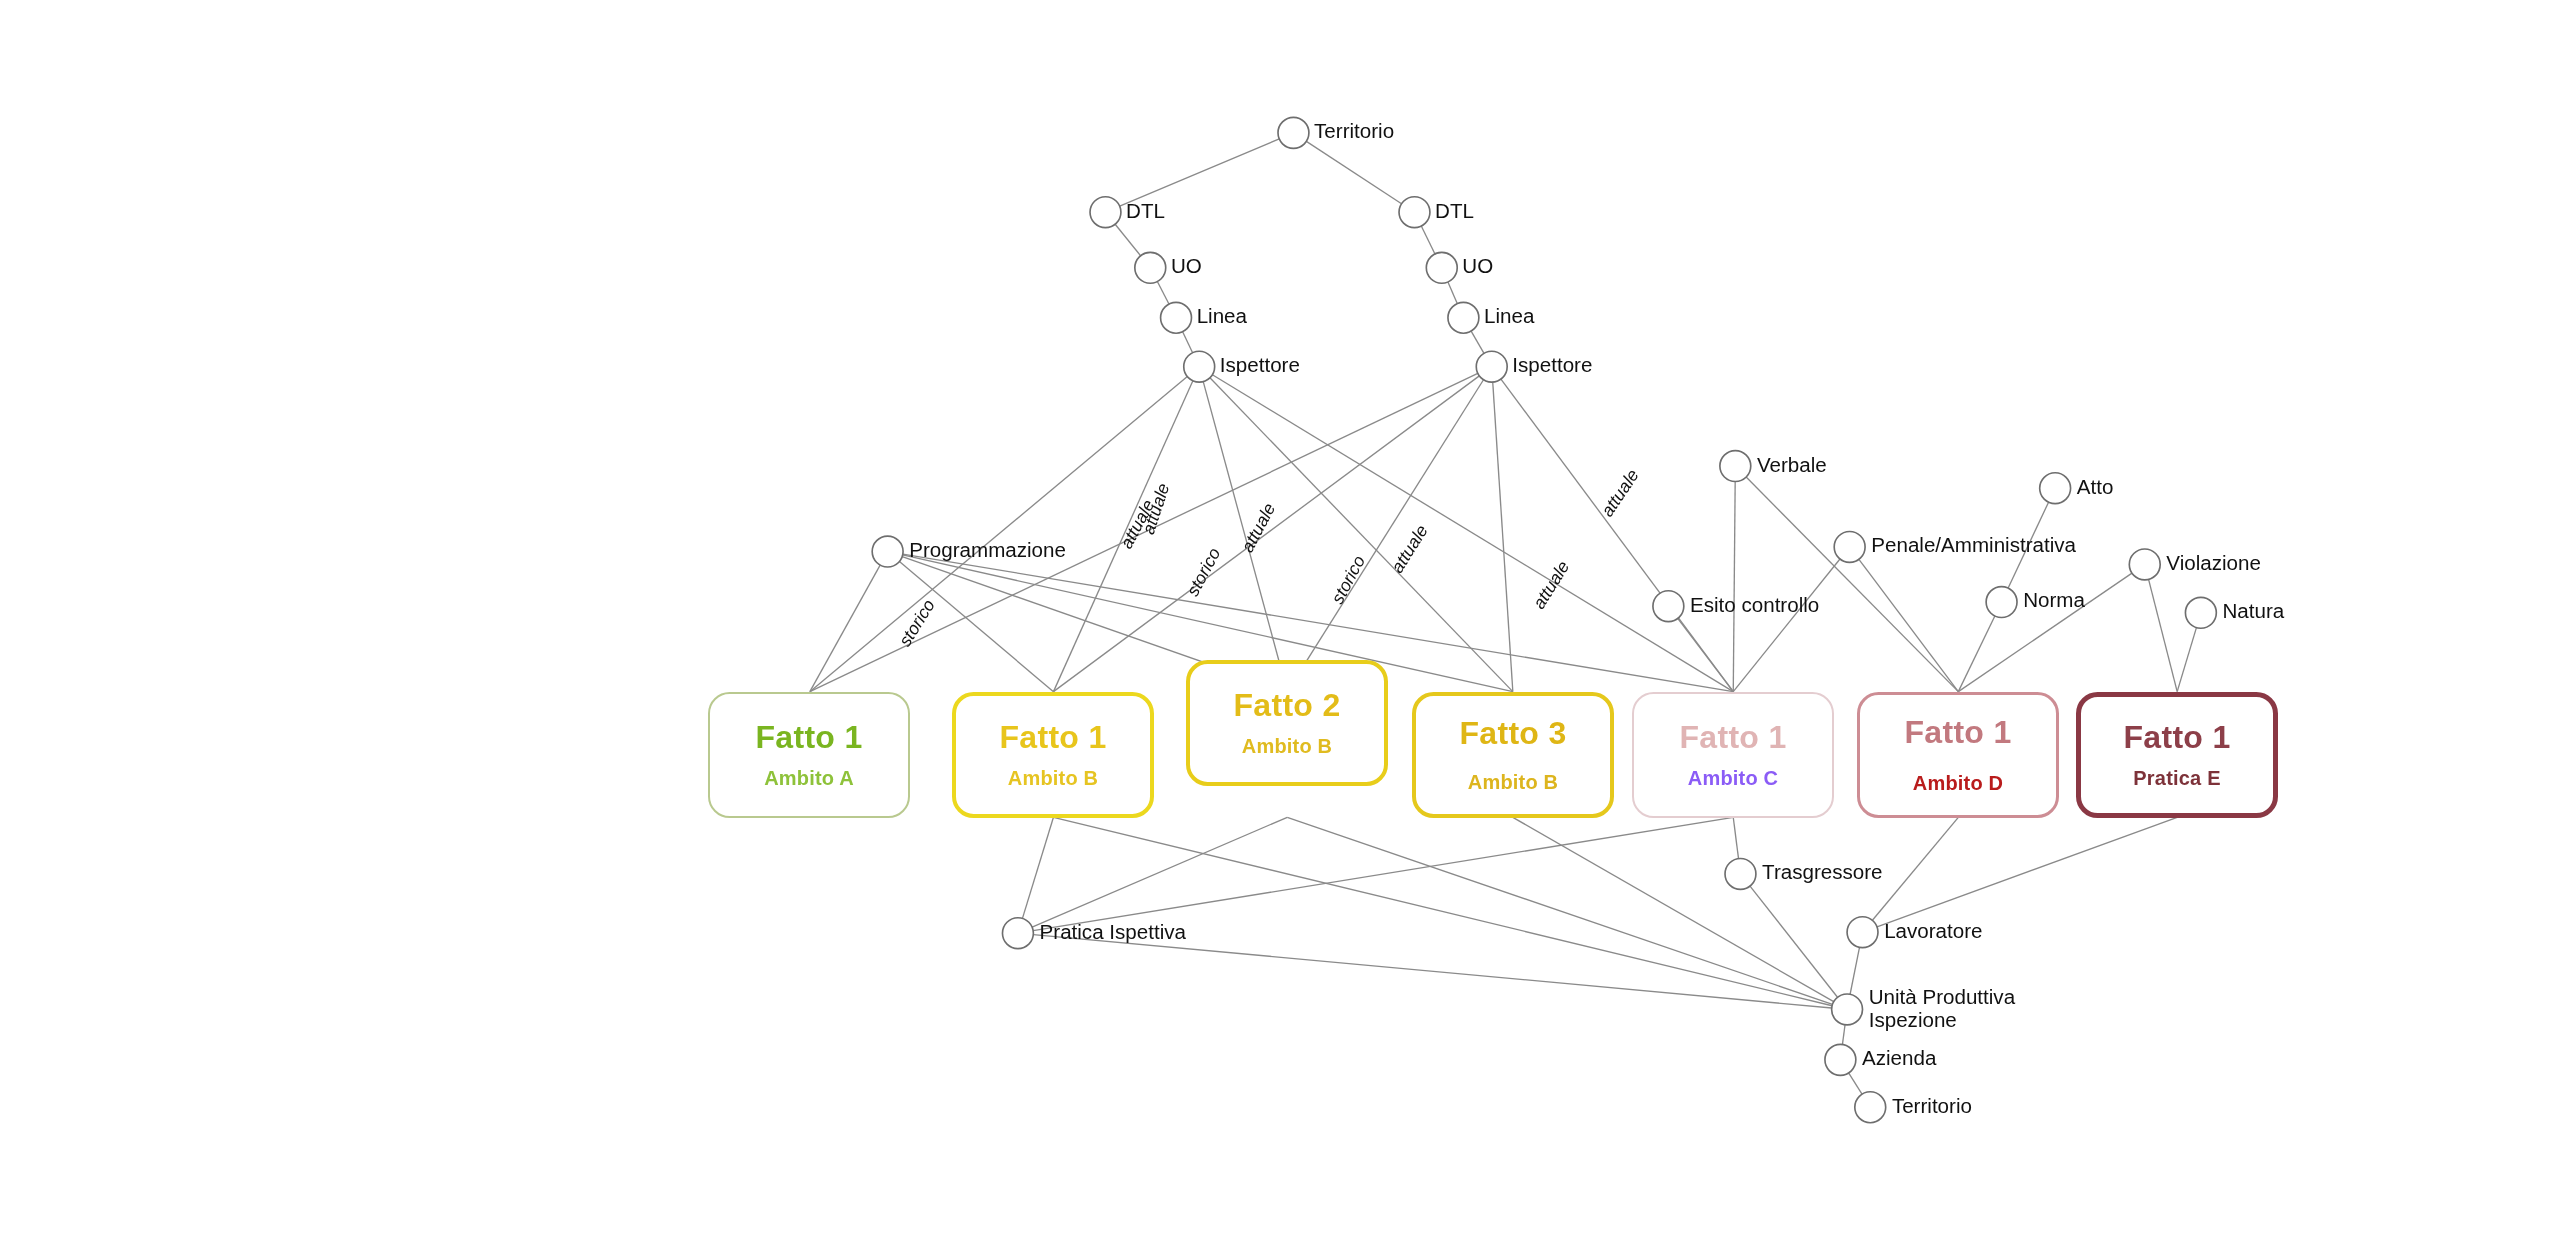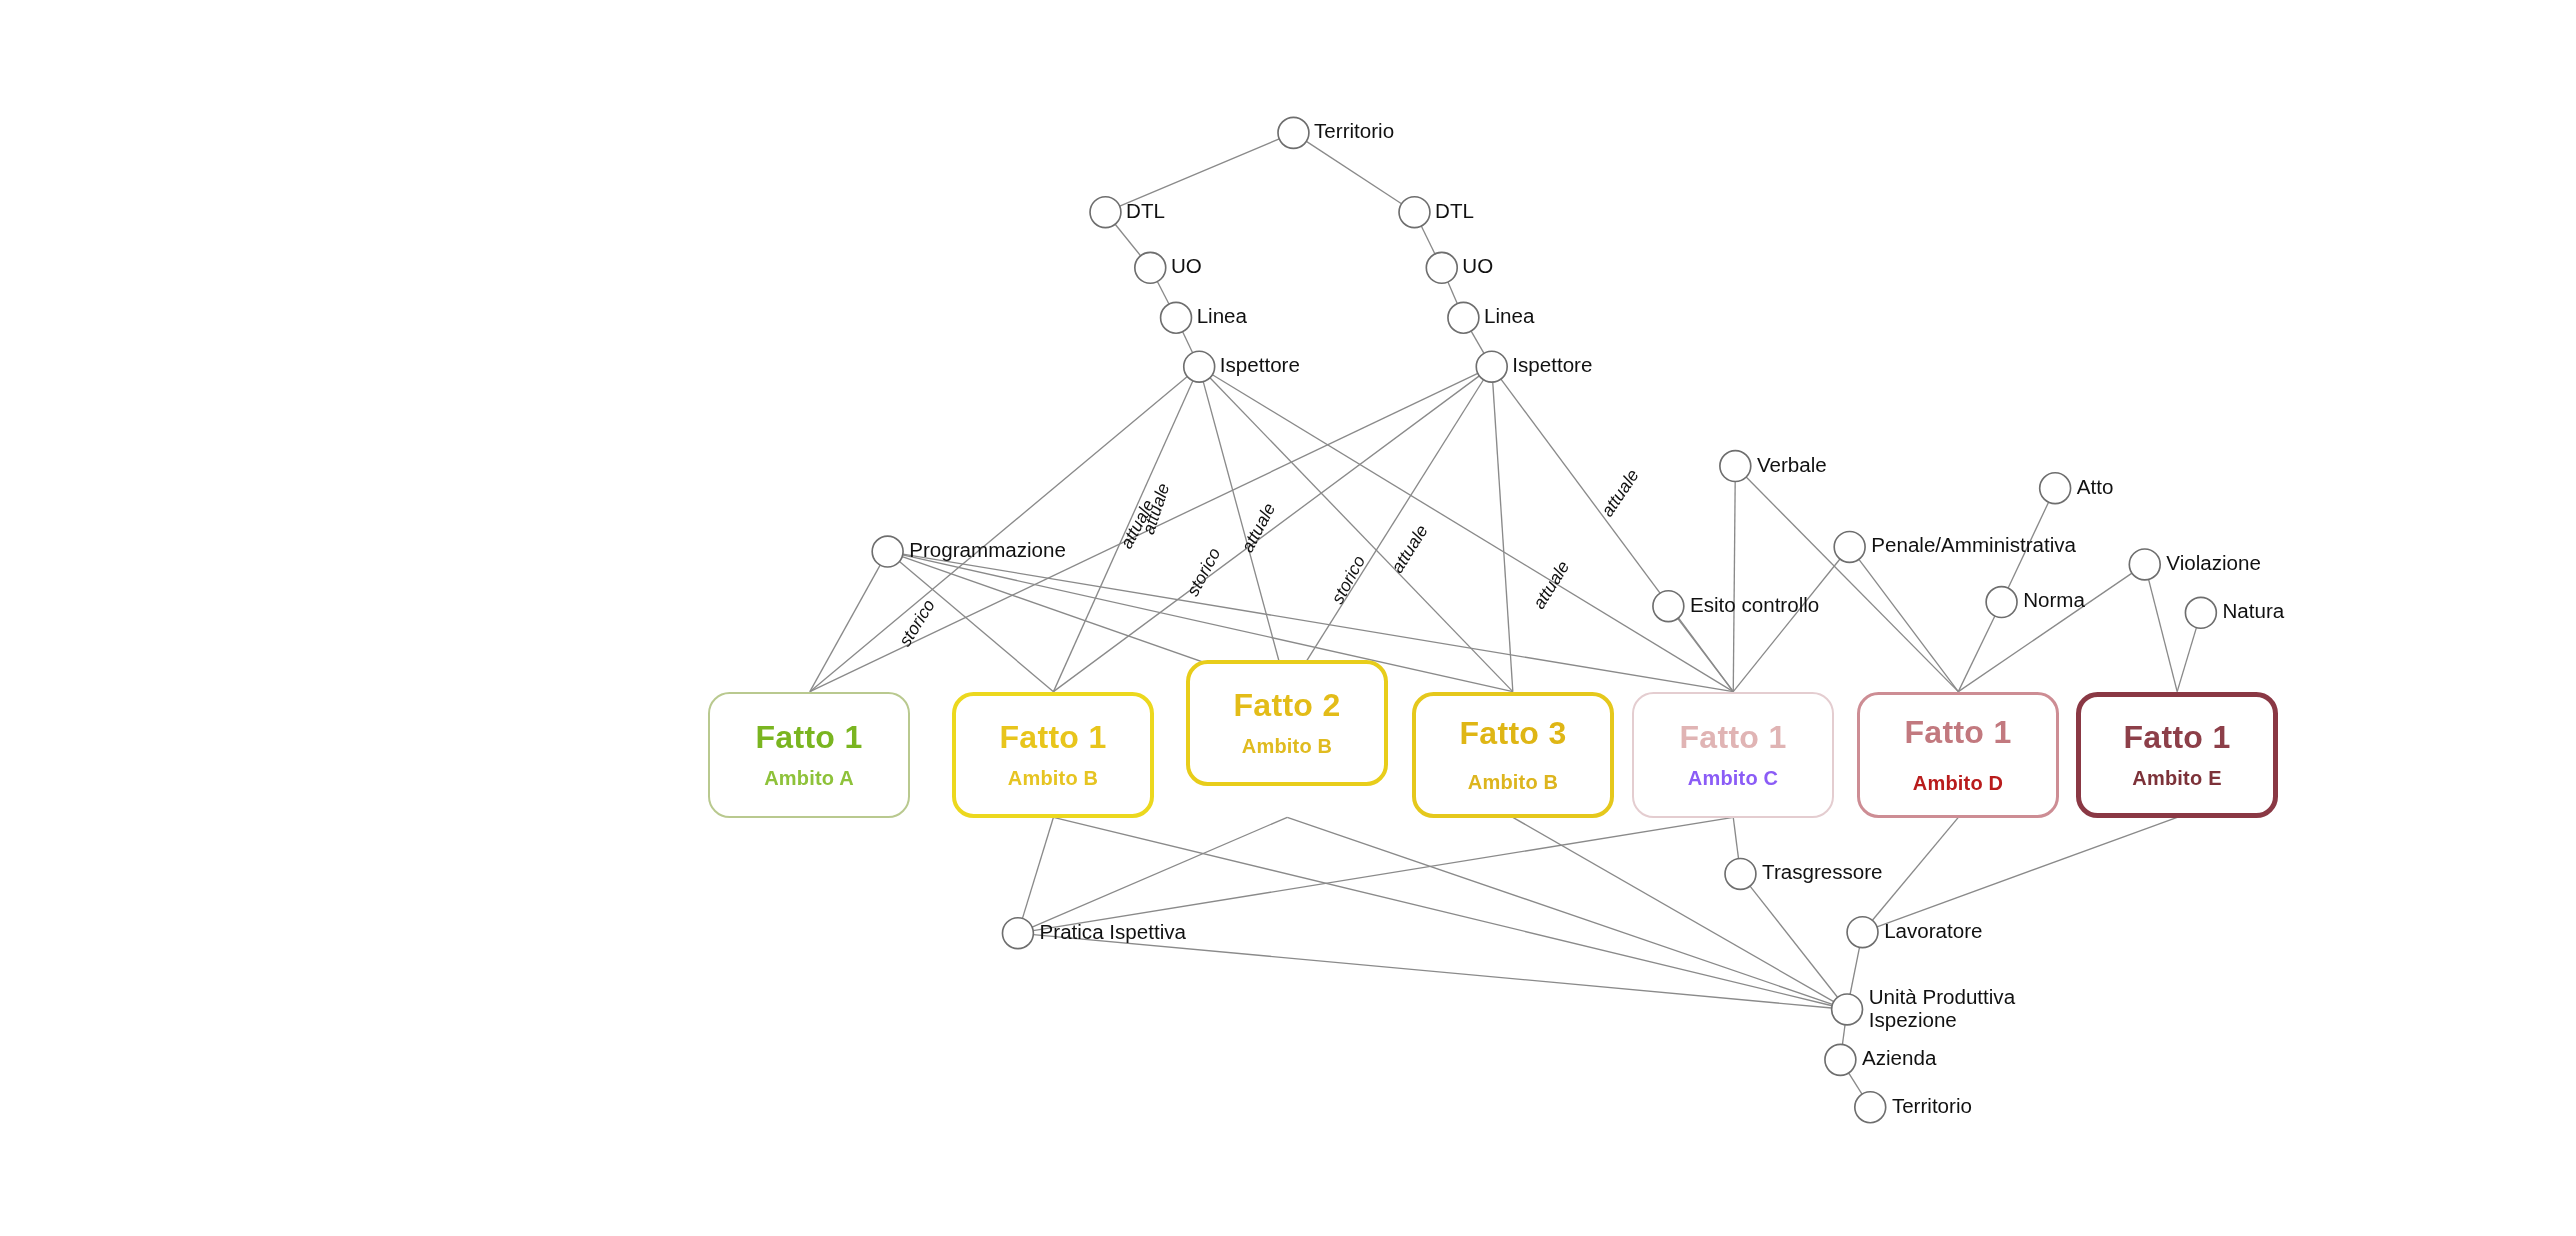--- a/index.html
+++ b/index.html
@@ -256,17 +256,17 @@
       <div class="fact-box" style="left: 1632px; top: 692px; width: 202px; height: 126px; border: 2.6px solid rgb(228, 205, 208);">
         <div class="fact-title" style="color: rgb(224, 180, 180);">Fatto 1</div>
         <div class="fact-sub" style="color: #8b5cf6;">Ambito C</div>
       </div>
       <div class="fact-box" style="left: 1857px; top: 692px; width: 202px; height: 126px; border: 3.6px solid rgb(205, 141, 148);">
         <div class="fact-title" style="color: rgb(194, 121, 127);">Fatto 1</div>
         <div class="fact-sub" style="color: #b91c1c; margin-top: 23px;">Ambito D</div>
       </div>
       <div class="fact-box" style="left: 2076px; top: 692px; width: 202px; height: 126px; border: 5.2px solid rgb(138, 56, 68);">
         <div class="fact-title" style="color: rgb(141, 63, 73);">Fatto 1</div>
-        <div class="fact-sub" style="color: rgb(125, 50, 57);">Ambito E</div>
+        <div class="fact-sub" style="color: rgb(125, 50, 57);">Pratica E</div>
       </div>
     </div>
 </div>
 
 
 </body></html>

